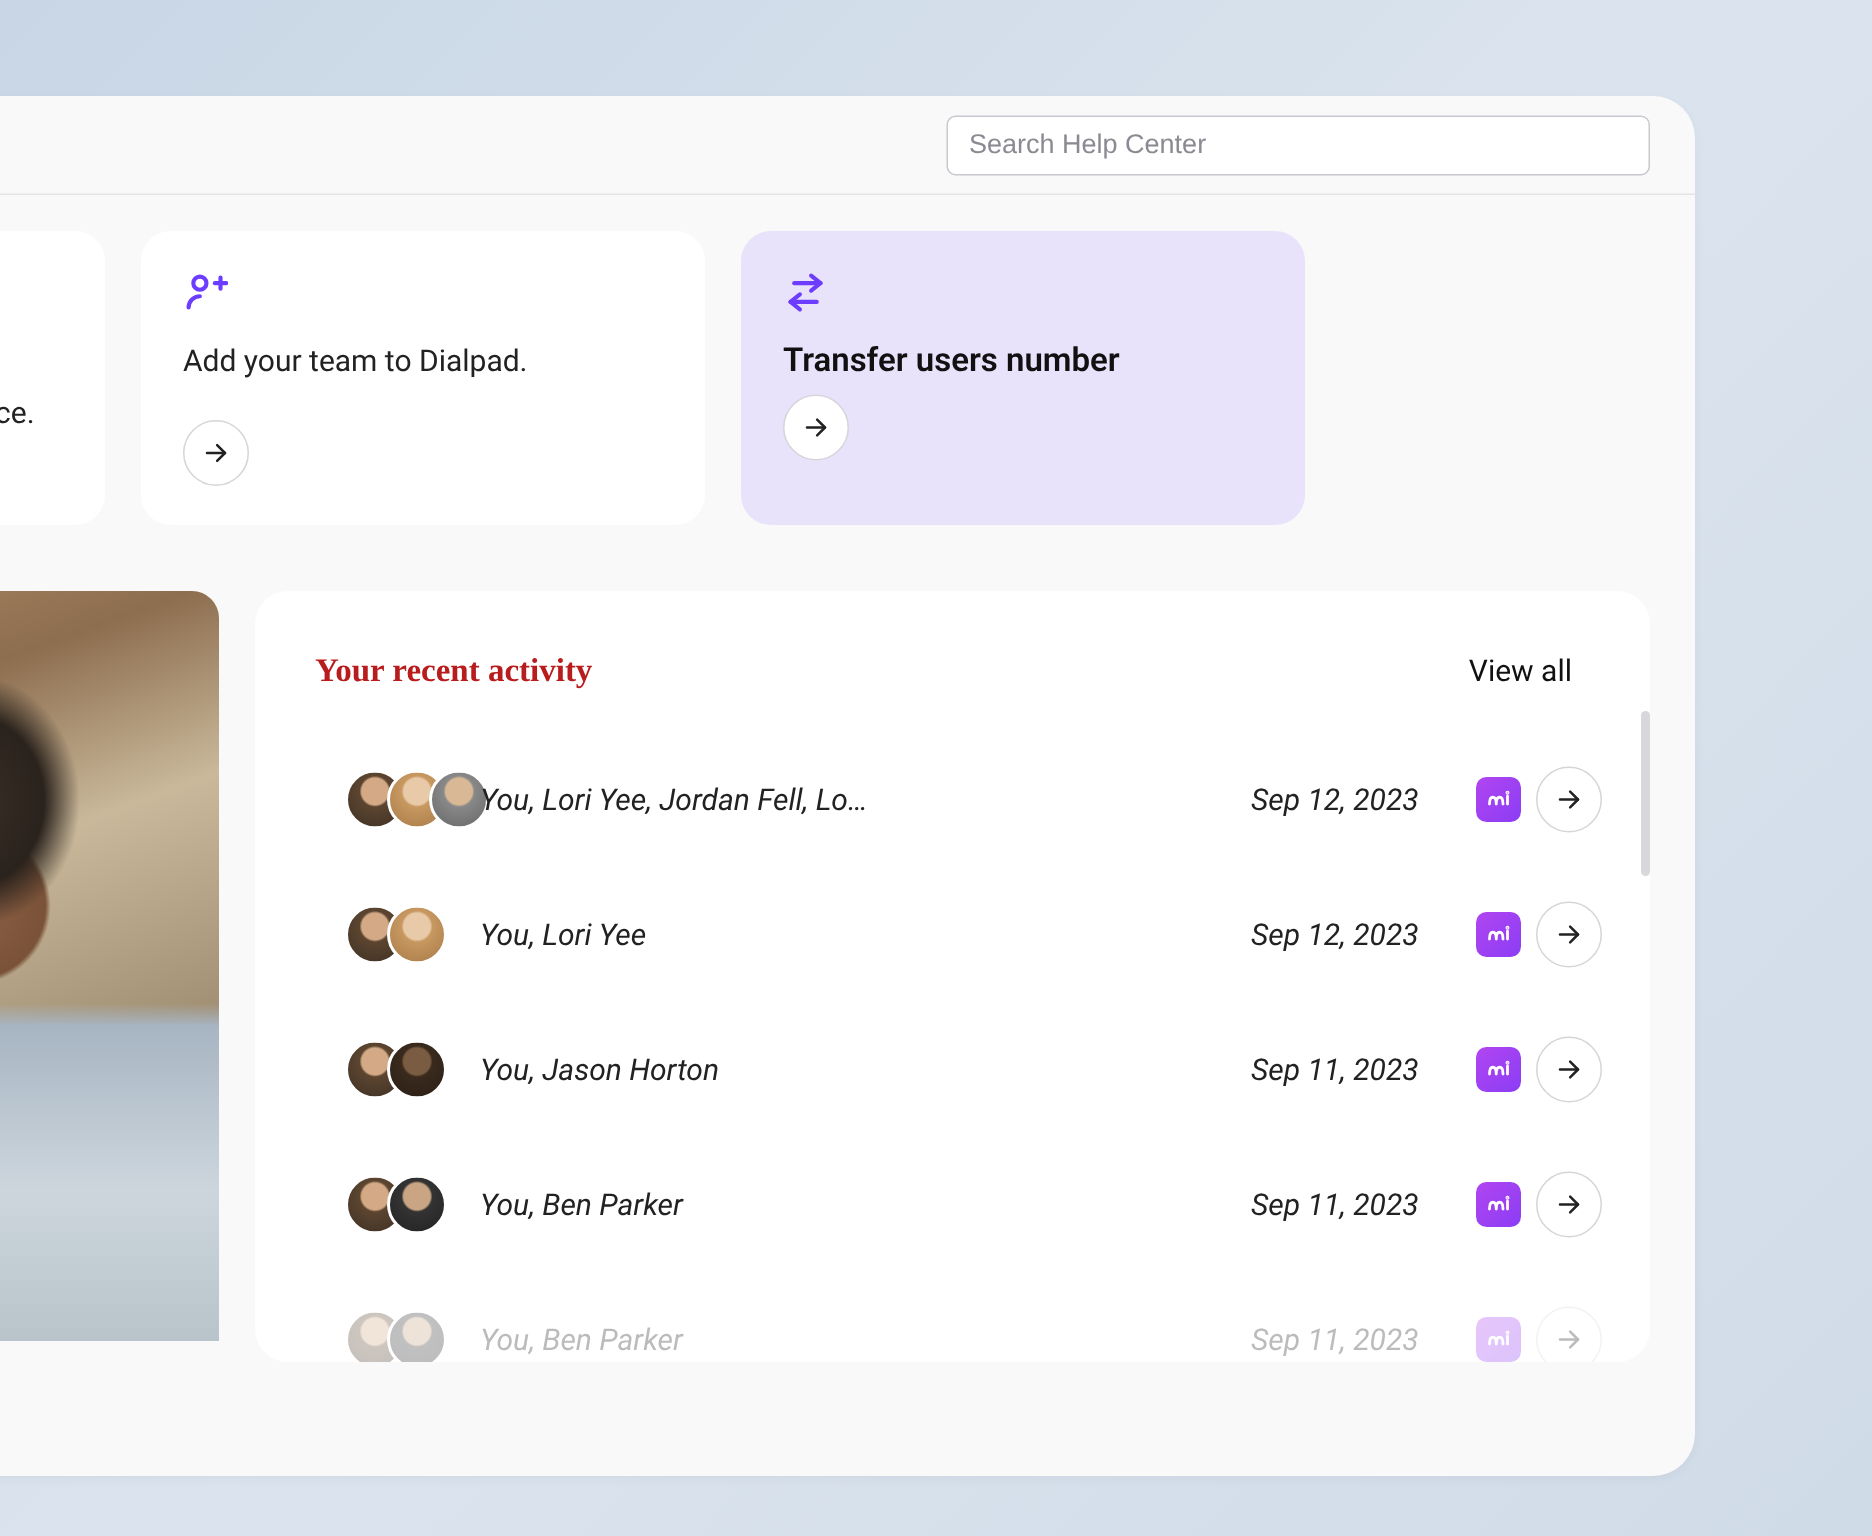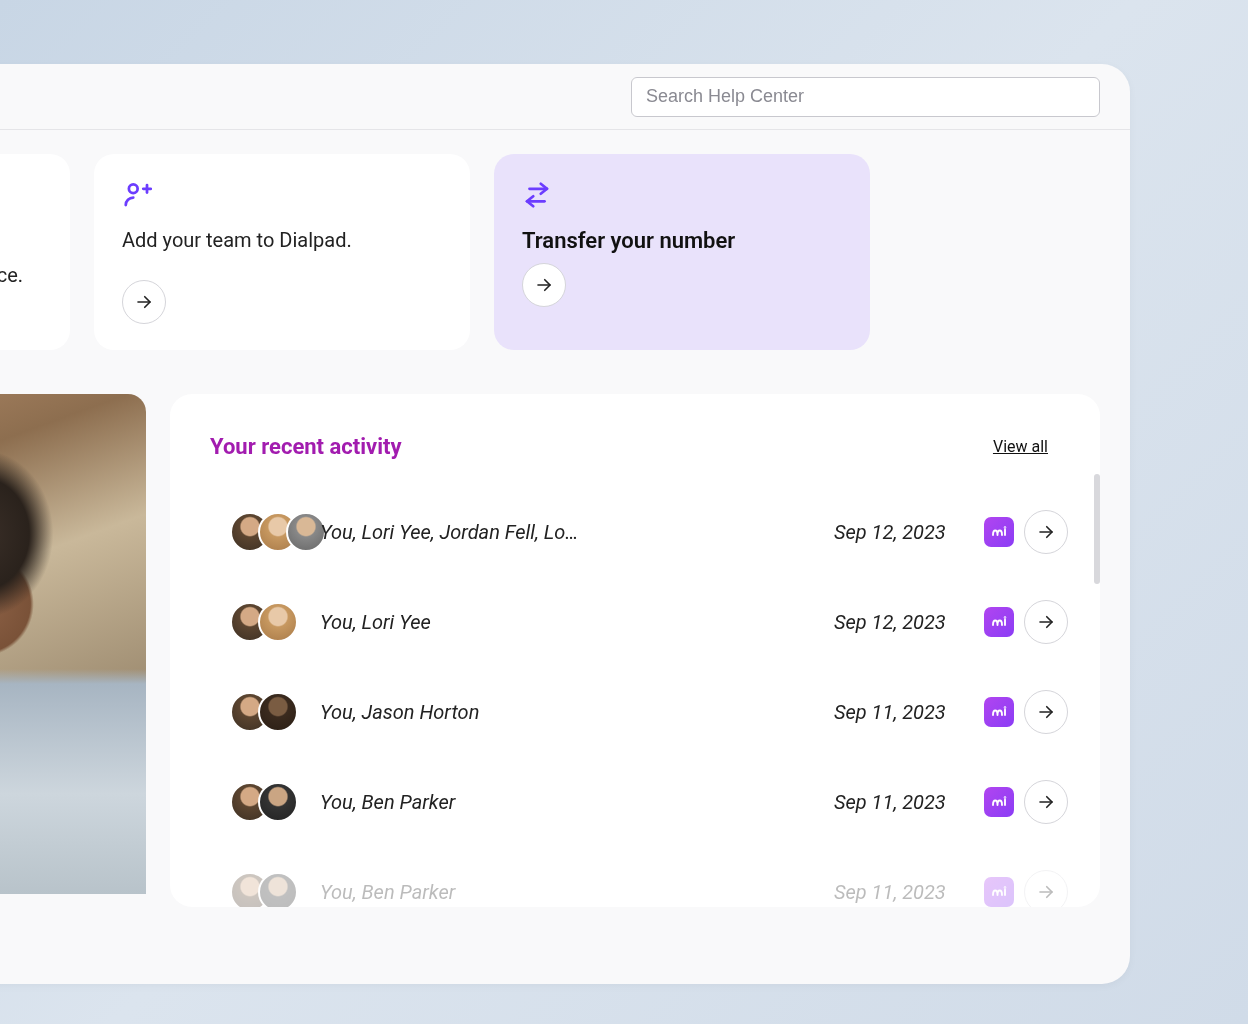--- a/index.html
+++ b/index.html
@@ -128,30 +128,30 @@
   .activity-header {
     display: flex;
     justify-content: space-between;
     align-items: center;
     margin-bottom: 28px;
     padding-right: 30px;
   }
   .activity-title {
     font-size: 22px;
     font-weight: 700;
-    color: #a21caf;
+    color: #b91c1c;
+    font-family: Liberation Serif, serif;
   }
   .view-all {
-    font-size: 16px;
+    font-size: 20px;
     color: #111;
     cursor: pointer;
     background: none;
     border: none;
     font-family: inherit;
-    text-decoration: underline;
   }
   .activity-list {
     position: relative;
     height: 420px;
     overflow: hidden;
   }
   .activity-row {
     display: flex;
     align-items: center;
     height: 90px;
@@ -258,21 +258,21 @@
 
     <div class="card highlight">
       <div class="card-icon">
         <svg viewBox="0 0 24 24" fill="none" stroke="#6c3dff" stroke-width="2.2" stroke-linecap="round" stroke-linejoin="round">
           <line x1="6" y1="7" x2="20" y2="7"></line>
           <polyline points="15 3 20 7 15 11"></polyline>
           <line x1="18" y1="17" x2="4" y2="17"></line>
           <polyline points="9 13 4 17 9 21"></polyline>
         </svg>
       </div>
-      <div class="card-title">Transfer your number</div>
+      <div class="card-title">Transfer users number</div>
       <button class="circle-btn">
         <svg viewBox="0 0 24 24" fill="none" stroke-width="2.2" stroke-linecap="round" stroke-linejoin="round">
           <line x1="4" y1="12" x2="20" y2="12"></line>
           <polyline points="13 5 20 12 13 19"></polyline>
         </svg>
       </button>
     </div>
 
   </div>
 

